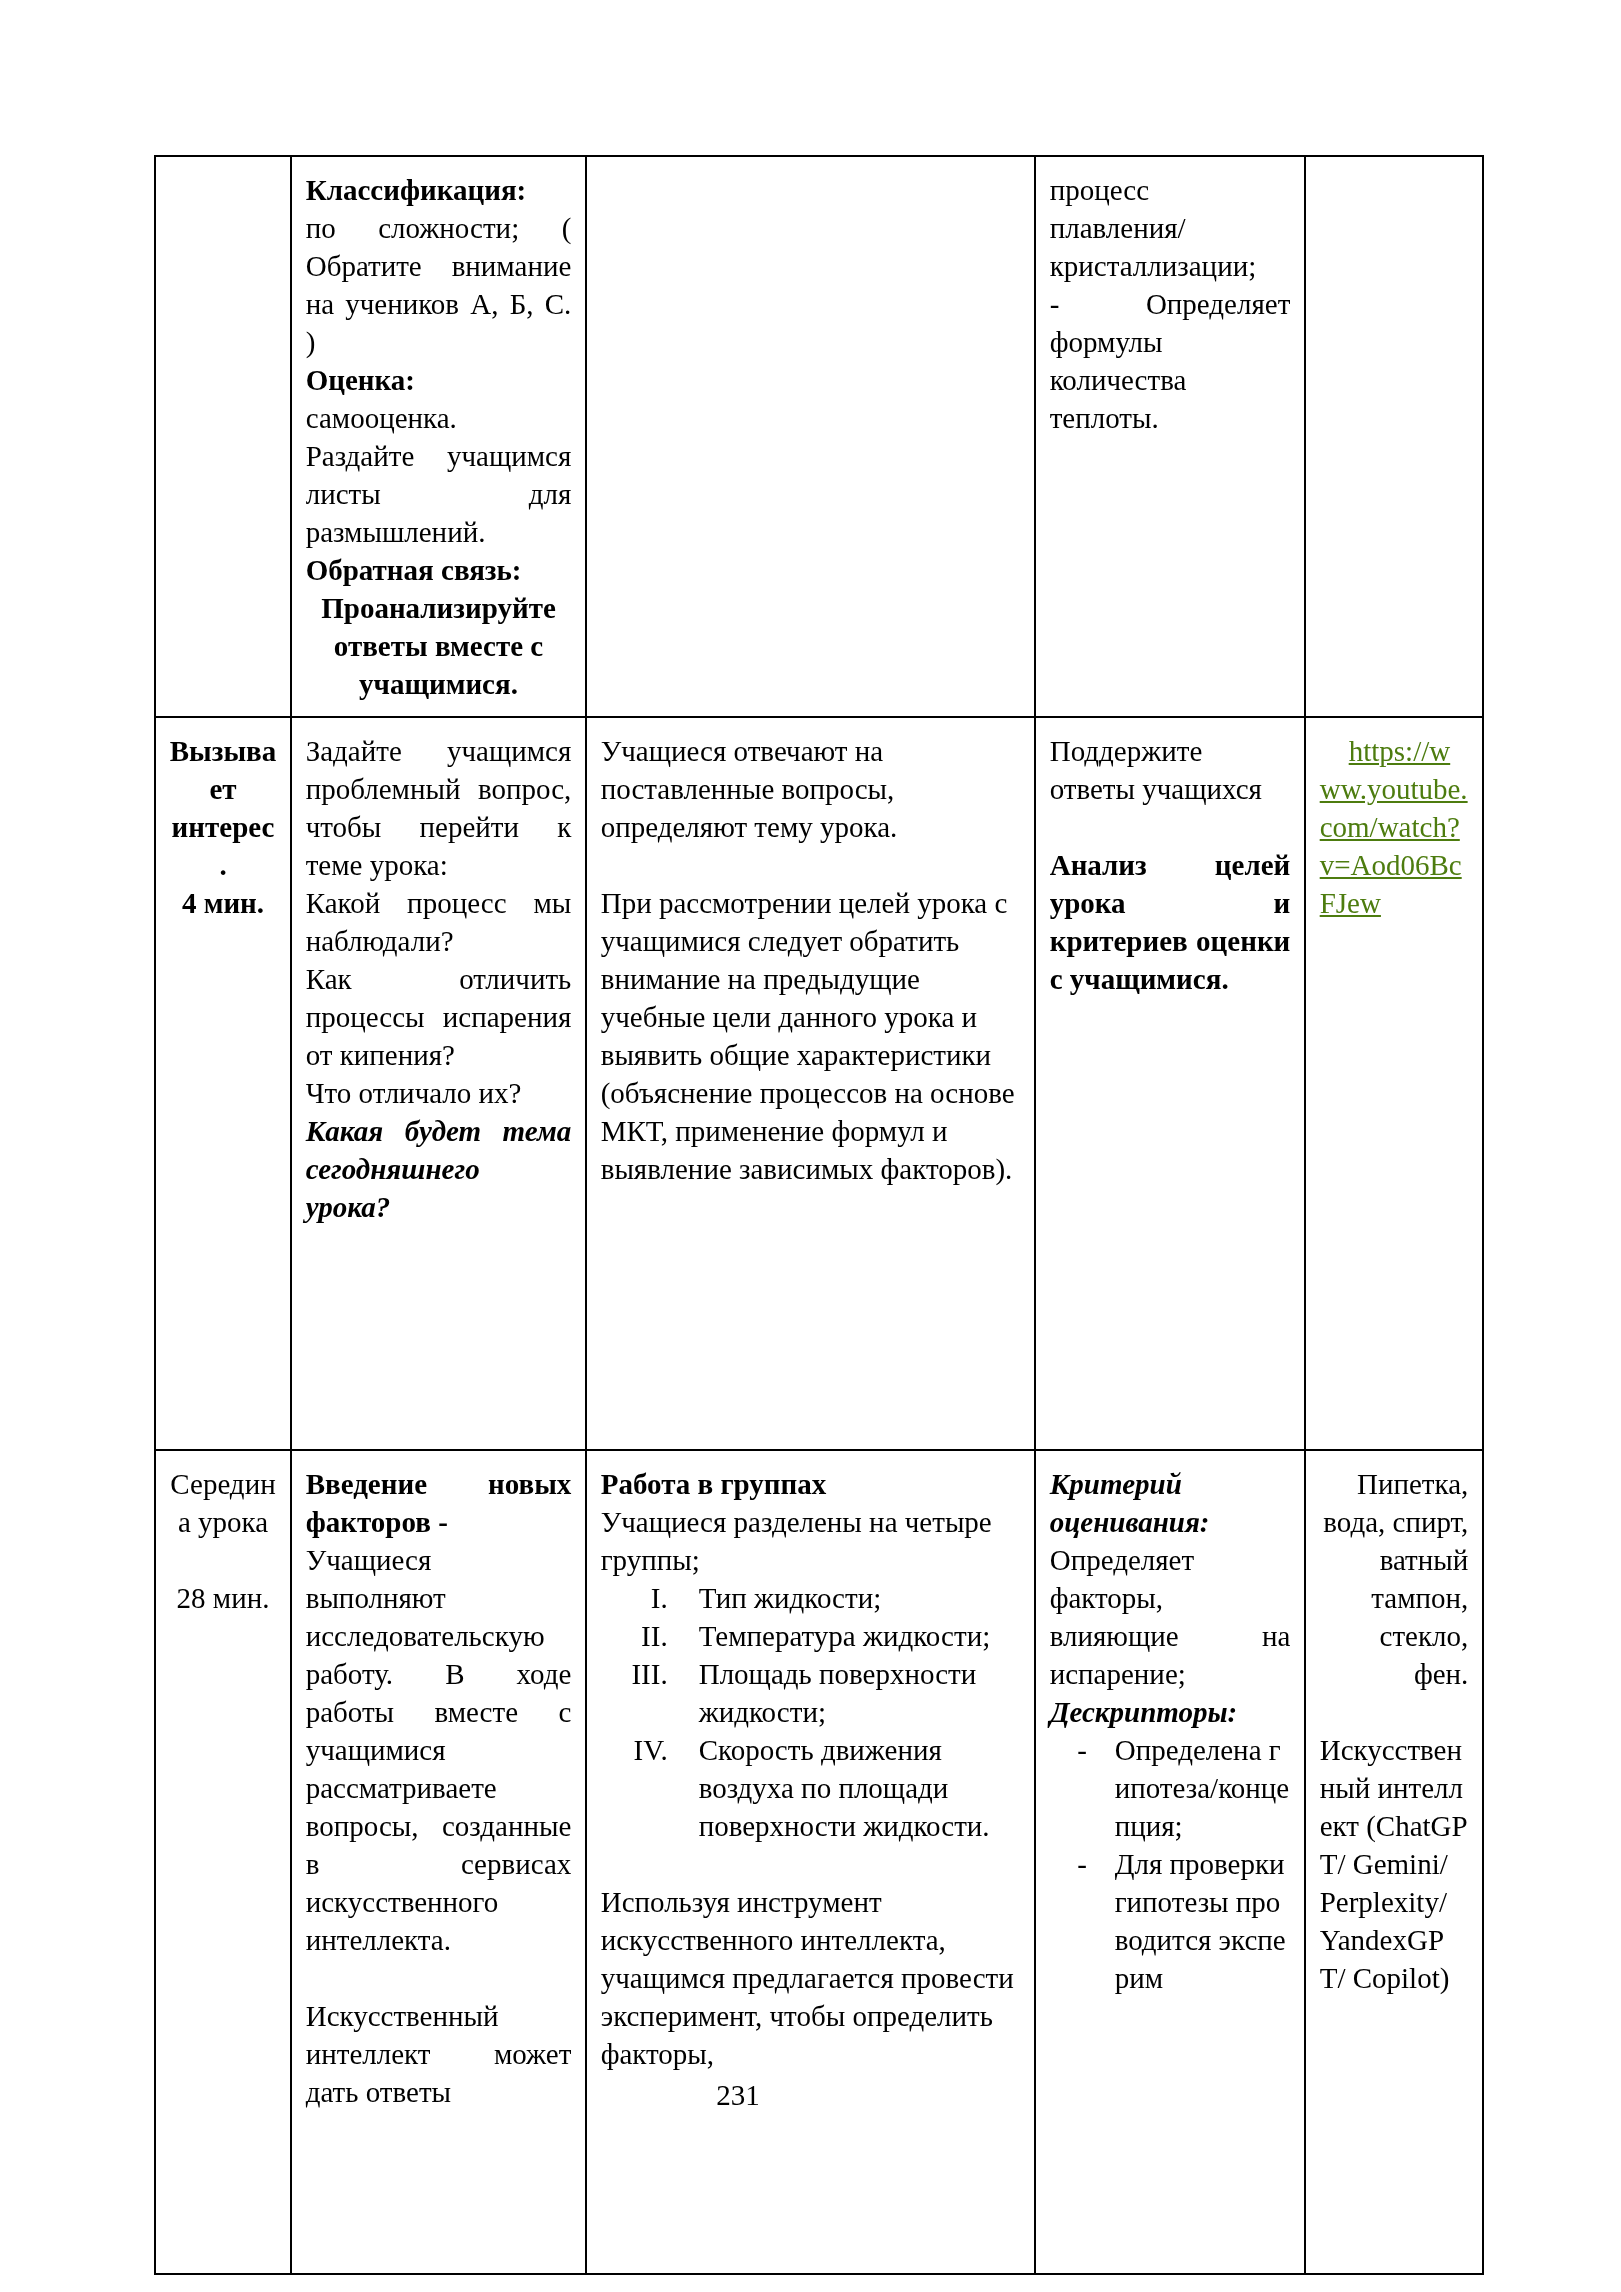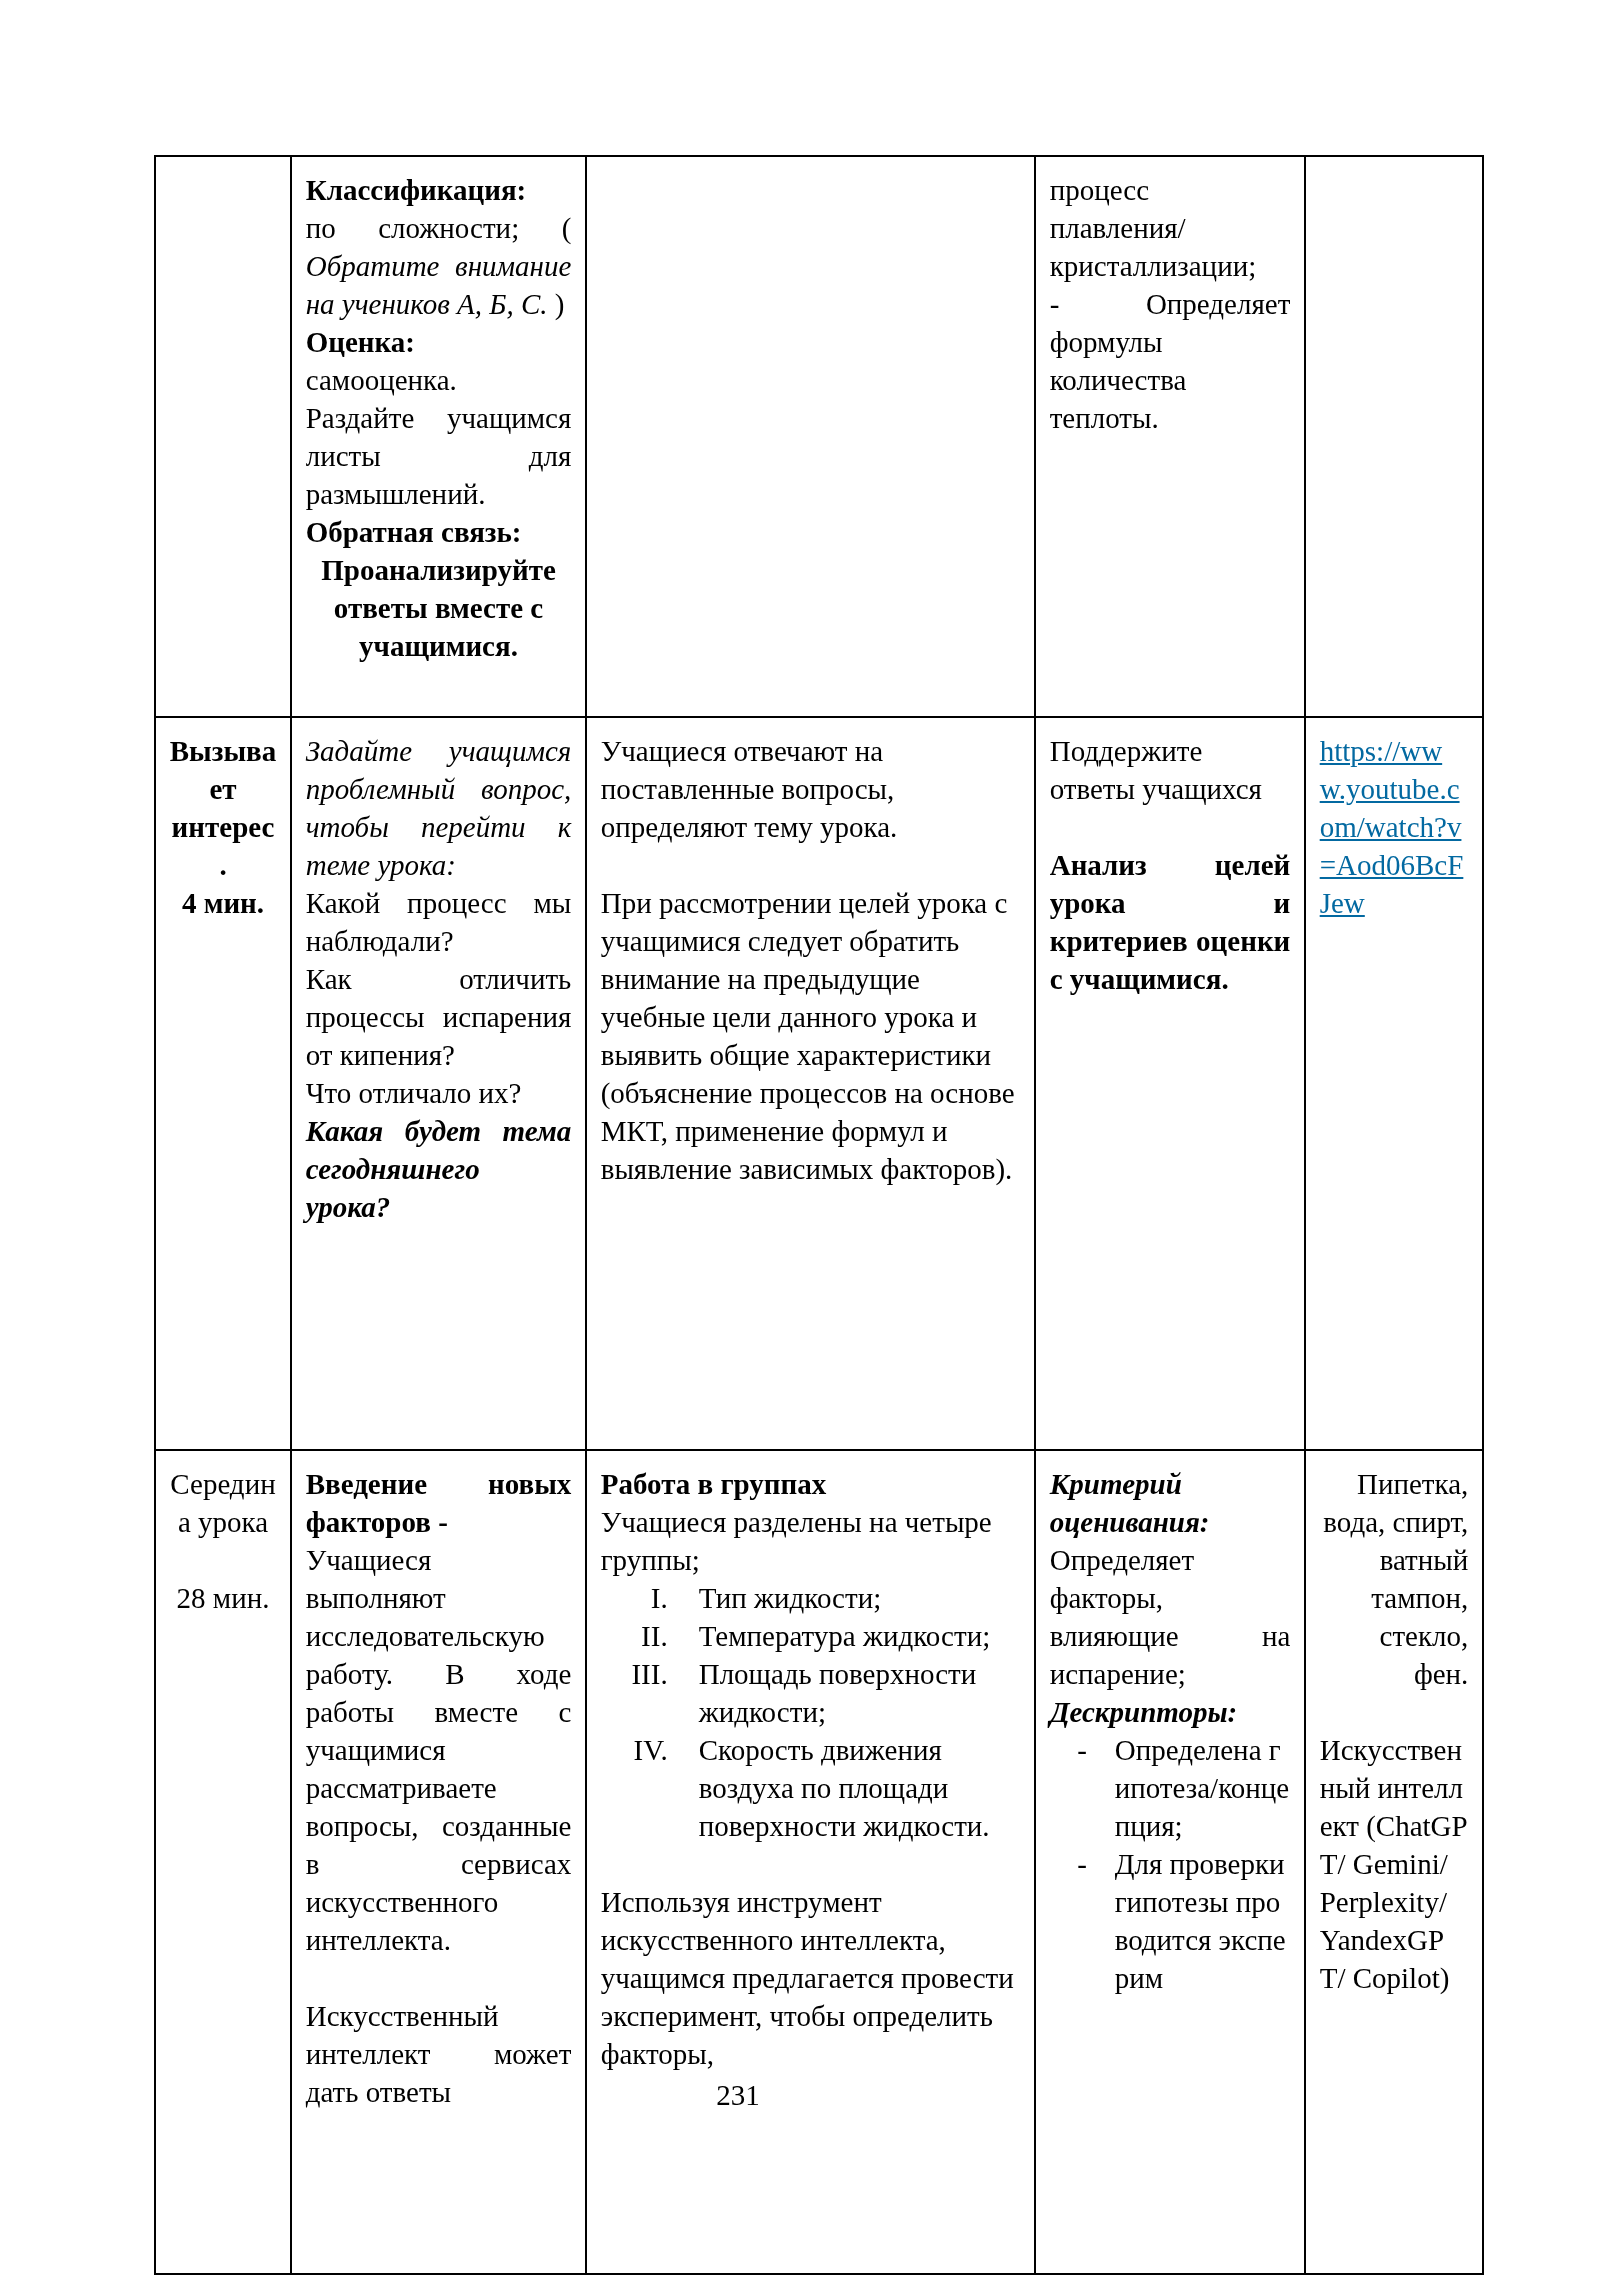--- a/index.html
+++ b/index.html
@@ -46,27 +46,28 @@
     col.c5 { width: 178px; }
 
     tr.r1 { height: 561px; }
     tr.r2 { height: 733px; }
     tr.r3 { height: 824px; }
 
     td.stage { text-align: center; padding-left: 5.9px; padding-right: 5.9px; }
     .just { text-align: justify; }
     .center { text-align: right; }
     .b { font-weight: bold; }
-    .i { font-style: italic; }
+    .i { }
     .bi { font-weight: bold; font-style: italic; }
     .block { display: block; }
     .gap { display: block; height: 38px; }
     a.link {
-      color: #0369a1;
+      color: #4d7c0f;
       word-break: break-all;
+      margin-left: 29px;
     }
     ol.roman {
       margin: 0;
       padding: 0;
       list-style: none;
     }
     ol.roman li {
       display: flex;
       align-items: flex-start;
     }

